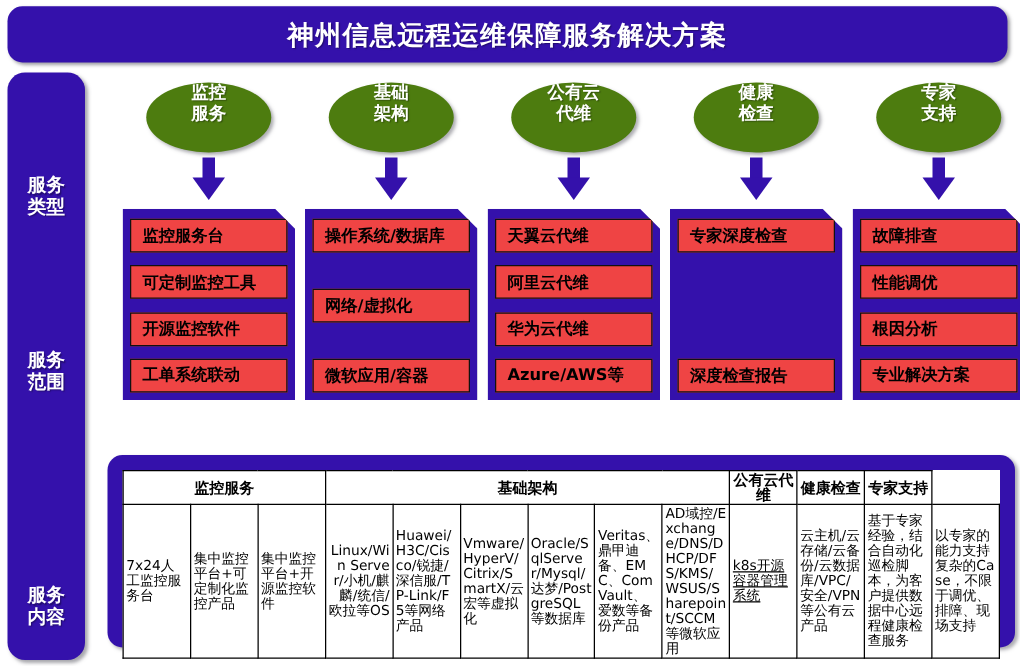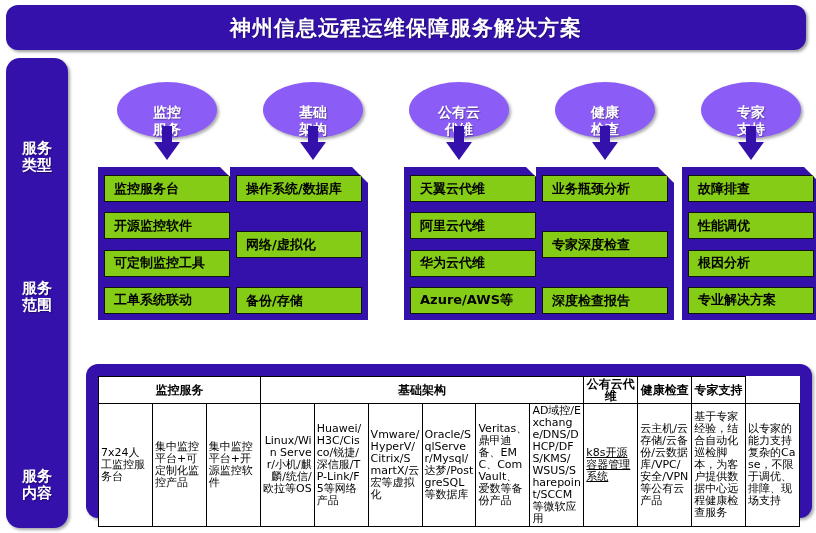--- a/index.html
+++ b/index.html
@@ -34,24 +34,24 @@
     position:absolute;left:0;width:62px;
     color:#fff;font-size:15px;font-weight:bold;line-height:17px;
     text-align:center;text-shadow:1px 1px 1px rgba(0,0,0,.35);
   }
   .side-label.s0{top:82px;}
   .side-label.s1{top:222px;}
   .side-label.s2{top:410px;}
 
   
   .ellipse{
-    position:absolute;top:82px;width:100px;height:56px;
-    background:#8b5cf6;border-radius:50%;
+    position:absolute;top:66px;width:100px;height:56px;
+    background:#4d7c0f;border-radius:50%;
     box-shadow:2px 2px 3px rgba(90,90,100,.5);
-    display:flex;align-items:flex-end;justify-content:center;
+    display:flex;align-items:flex-start;justify-content:center;
   }
   .ellipse .etext{
     color:#fff;font-size:14px;font-weight:bold;line-height:17px;
     text-align:center;text-shadow:1px 1px 1px rgba(0,0,0,.35);
   }
   .arrow{
     position:absolute;top:126px;width:26px;height:34px;
   }
   .arrow .stem{
     position:absolute;left:8px;top:0;width:10px;height:18px;background:#3411ab;
@@ -66,21 +66,21 @@
   .scope-card{
     position:absolute;top:167px;width:138px;height:153px;
     background:#3411ab;
     box-shadow:2px 2px 3px rgba(90,90,100,.5);
     clip-path:polygon(0 0, 122px 0, 138px 16px, 138px 153px, 0 153px);
     padding:8px 6px 6px 6px;
     box-sizing:border-box;
     display:flex;flex-direction:column;justify-content:space-between;
   }
   .scope-item{
-    background:#84cc16;border:1px solid #111;
+    background:#ef4444;border:1px solid #111;
     height:27px;display:flex;align-items:center;
     padding-left:9px;box-sizing:border-box;
     font-size:13px;font-weight:bold;color:#000;
     white-space:nowrap;
   }
 
   
   .table-panel{
     position:absolute;left:86px;top:364px;width:726px;height:154px;
     background:#3411ab;border-radius:12px;
@@ -135,67 +135,66 @@
           <div>监控</div>
           <div>服务</div>
         </div>
       </div>
       <div class="arrow" style="left: 154px;">
         <div class="stem"></div>
         <div class="head"></div>
       </div>
       <div class="scope-card" style="left: 98px;">
         <div class="scope-item">监控服务台</div>
+        <div class="scope-item">可定制监控工具</div>
         <div class="scope-item">开源监控软件</div>
-        <div class="scope-item">可定制监控工具</div>
         <div class="scope-item">工单系统联动</div>
       </div>
       <div class="ellipse" style="left: 263px;">
         <div class="etext">
           <div>基础</div>
           <div>架构</div>
         </div>
       </div>
       <div class="arrow" style="left: 300px;">
         <div class="stem"></div>
         <div class="head"></div>
       </div>
-      <div class="scope-card" style="left: 230px;">
+      <div class="scope-card" style="left: 244px;">
         <div class="scope-item">操作系统/数据库</div>
         <div class="scope-item">网络/虚拟化</div>
-        <div class="scope-item">备份/存储</div>
+        <div class="scope-item">微软应用/容器</div>
       </div>
       <div class="ellipse" style="left: 409px;">
         <div class="etext">
           <div>公有云</div>
           <div>代维</div>
         </div>
       </div>
       <div class="arrow" style="left: 446px;">
         <div class="stem"></div>
         <div class="head"></div>
       </div>
-      <div class="scope-card" style="left: 404px;">
+      <div class="scope-card" style="left: 390px;">
         <div class="scope-item">天翼云代维</div>
         <div class="scope-item">阿里云代维</div>
         <div class="scope-item">华为云代维</div>
         <div class="scope-item">Azure/AWS等</div>
       </div>
       <div class="ellipse" style="left: 555px;">
         <div class="etext">
           <div>健康</div>
           <div>检查</div>
         </div>
       </div>
       <div class="arrow" style="left: 592px;">
         <div class="stem"></div>
         <div class="head"></div>
       </div>
       <div class="scope-card" style="left: 536px;">
-        <div class="scope-item">业务瓶颈分析</div>
         <div class="scope-item">专家深度检查</div>
         <div class="scope-item">深度检查报告</div>
       </div>
       <div class="ellipse" style="left: 701px;">
         <div class="etext">
           <div>专家</div>
           <div>支持</div>
         </div>
       </div>
       <div class="arrow" style="left: 738px;">

